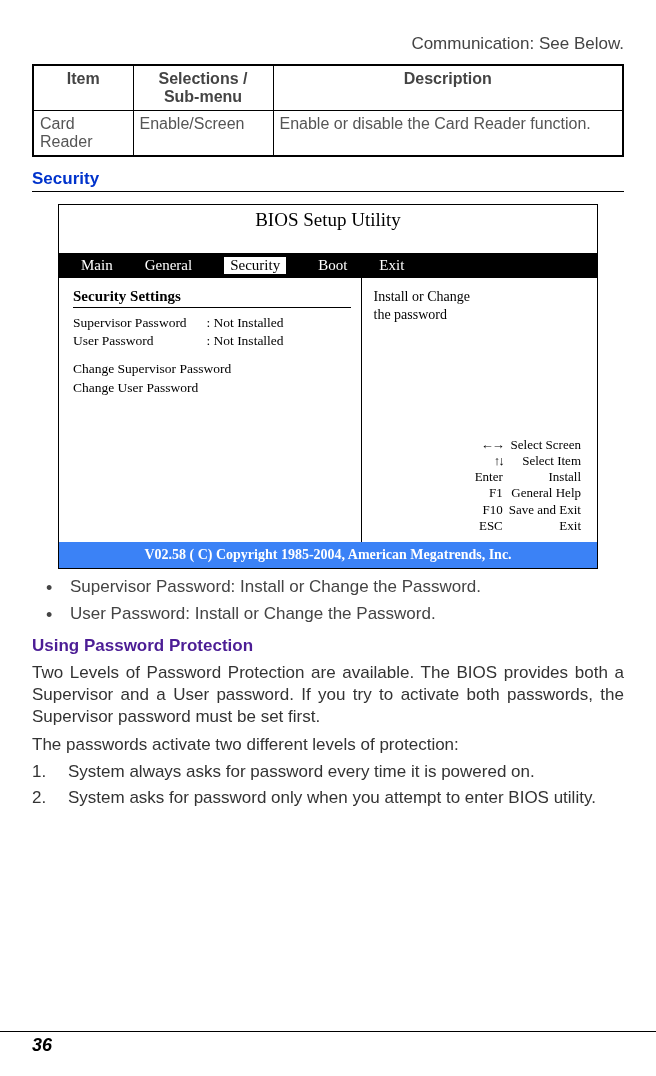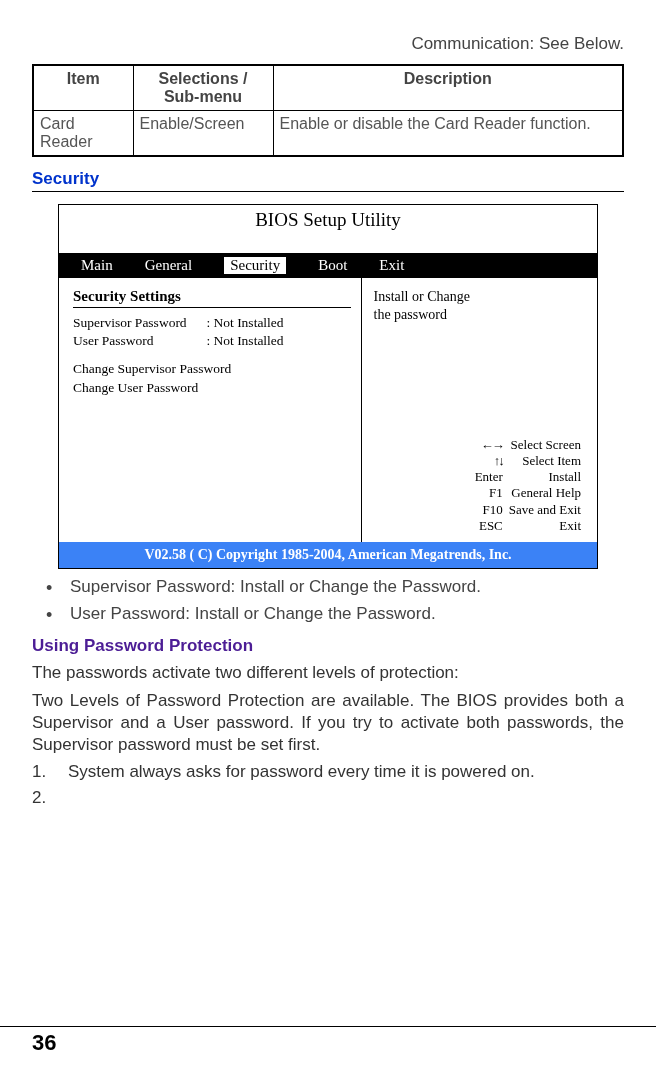--- a/index.html
+++ b/index.html
@@ -175,22 +175,23 @@
   }
   .page-footer {
     position: absolute;
     bottom: 20px;
     left: 0;
     right: 0;
     border-top: 1px solid #000;
     padding: 3px 32px 0 32px;
   }
   .page-num {
-    font-weight: bold;
-    font-size: 22px;
+    font-style: italic;
+    font-weight: bold;
+    font-size: 18px;
   }
 </style>
 </head>
 <body>
 
 <div class="page">
 
   <div class="intro">Communication: See Below.</div>
 
   <table class="param">
@@ -274,28 +275,29 @@
     <div class="bios-footer">V02.58 ( C) Copyright 1985-2004, American Megatrends, Inc.</div>
   </div>
 
   <ul class="bullets">
     <li>Supervisor Password: Install or Change the Password.</li>
     <li>User Password: Install or Change the Password.</li>
   </ul>
 
   <div class="subsection-title">Using Password Protection</div>
 
+  <div class="body-para">Two Levels of Password Protection are available. The BIOS provides both a Supervisor and a User password. If you try to activate both passwords, the Supervisor password must be set first.</div>
   <div class="body-para">The passwords activate two different levels of protection:</div>
-  <div class="body-para">Two Levels of Password Protection are available. The BIOS provides both a Supervisor and a User password. If you try to activate both passwords, the Supervisor password must be set first.</div>
 
   <div class="num-item">
     <span class="n">1.</span>
     <span>System always asks for password every time it is powered on.</span>
   </div>
   <div class="num-item">
     <span class="n">2.</span>
+    <span>System asks for password only when you attempt to enter BIOS utility.</span>
   </div>
 
 </div>
 
 <div class="page-footer">
   <span class="page-num">36</span>
 </div>
 
 </body></html>

